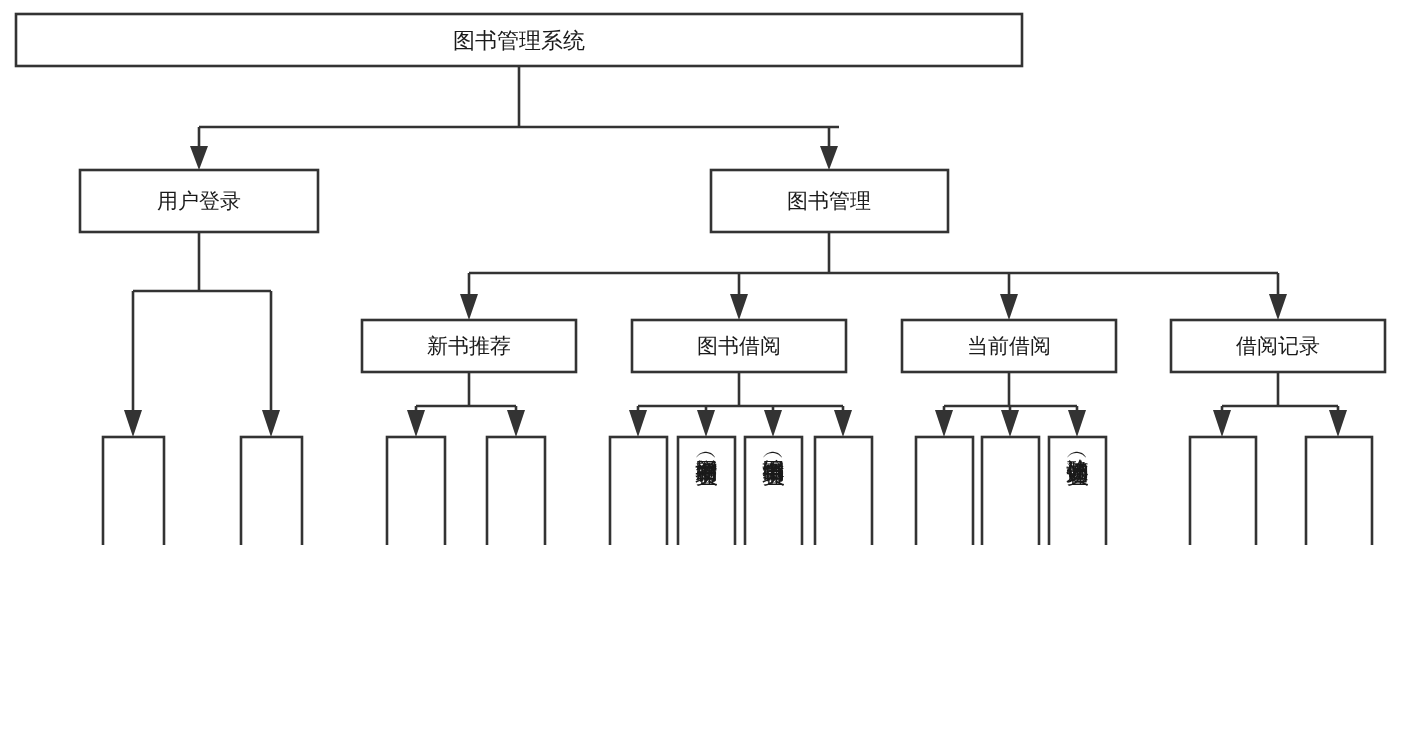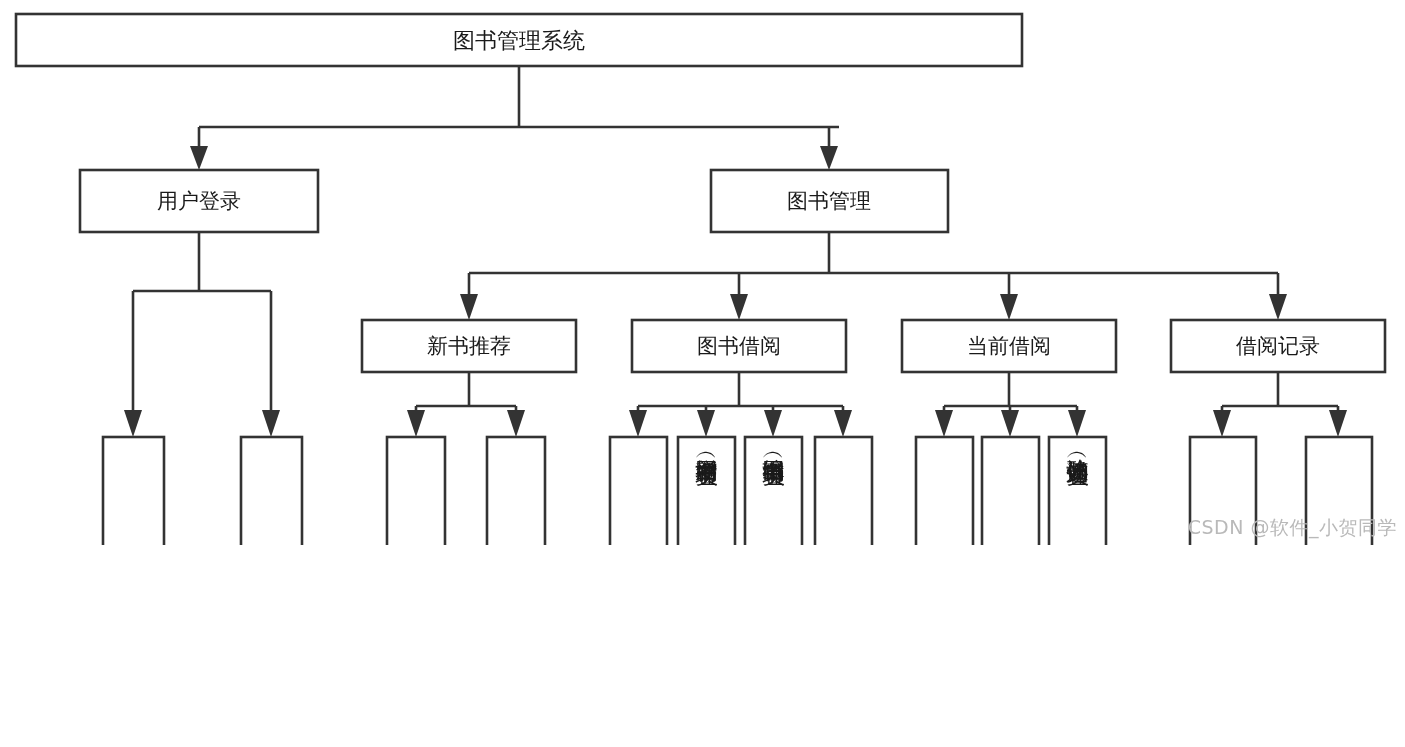--- a/index.html
+++ b/index.html
@@ -243,15 +243,14 @@
   <div class="leaf-label" style="left:610px; top:437px; width:57px; height:298px;">查询图书</div>
   <div class="leaf-label" style="left:678px; top:441px; width:57px; height:290px; justify-content:flex-start;">新增图书（管理员）</div>
   <div class="leaf-label" style="left:745px; top:441px; width:57px; height:290px; justify-content:flex-start;">编辑图书（管理员）</div>
   <div class="leaf-label" style="left:815px; top:437px; width:57px; height:298px;">借阅图书</div>
   <div class="leaf-label" style="left:916px; top:437px; width:57px; height:298px;">查询图书</div>
   <div class="leaf-label" style="left:982px; top:437px; width:57px; height:298px;">归还图书</div>
   <div class="leaf-label" style="left:1049px; top:441px; width:57px; height:290px; justify-content:flex-start;">确认归还（管理员）</div>
   <div class="leaf-label" style="left:1190px; top:437px; width:66px; height:298px;">新增借阅记录</div>
   <div class="leaf-label" style="left:1306px; top:437px; width:66px; height:298px;">查询借阅记录</div>
 
-  <div class="watermark">CSDN @软件_小贺同学</div>
 
 </div>
 
 </body></html>

